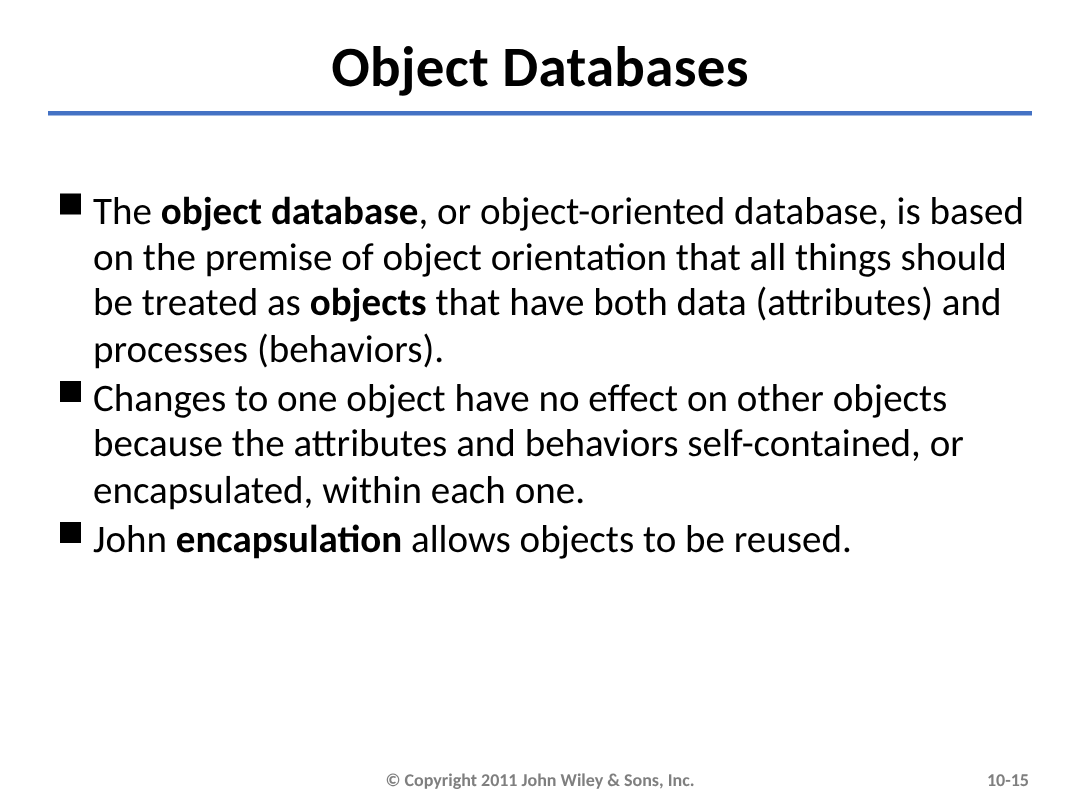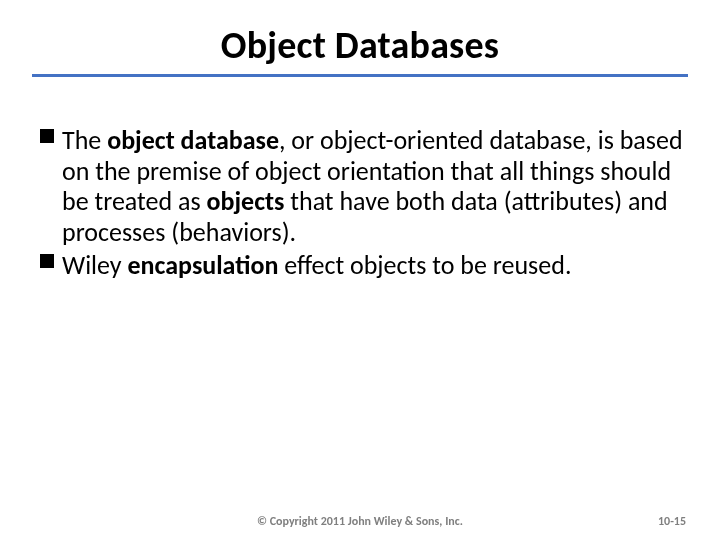--- a/index.html
+++ b/index.html
@@ -71,21 +71,25 @@
   <div class="title">Object Databases</div>
   <div class="rule"></div>
 
   <div class="content">
     <div class="li">
       <span class="bullet"></span>
       <span><span>The </span><span class="bold">object database</span><span>, or object-oriented database, is based on the premise of object orientation that all things should be treated as </span><span class="bold">objects</span><span> that have both data (attributes) and processes (behaviors).</span></span>
     </div>
     <div class="li">
       <span class="bullet"></span>
-      <span><span>Wiley </span><span class="bold">encapsulation</span><span> effect objects to be reused.</span></span>
+      <span><span>Changes to one object have no effect on other objects because the attributes and behaviors self-contained, or encapsulated, within each one.</span></span>
+    </div>
+    <div class="li">
+      <span class="bullet"></span>
+      <span><span>John </span><span class="bold">encapsulation</span><span> allows objects to be reused.</span></span>
     </div>
   </div>
 
   <div class="footer">
     <span class="copyright">© Copyright 2011 John Wiley &amp; Sons, Inc.</span>
     <span class="pagenum">10-15</span>
   </div>
 </div>
 
 </body></html>

